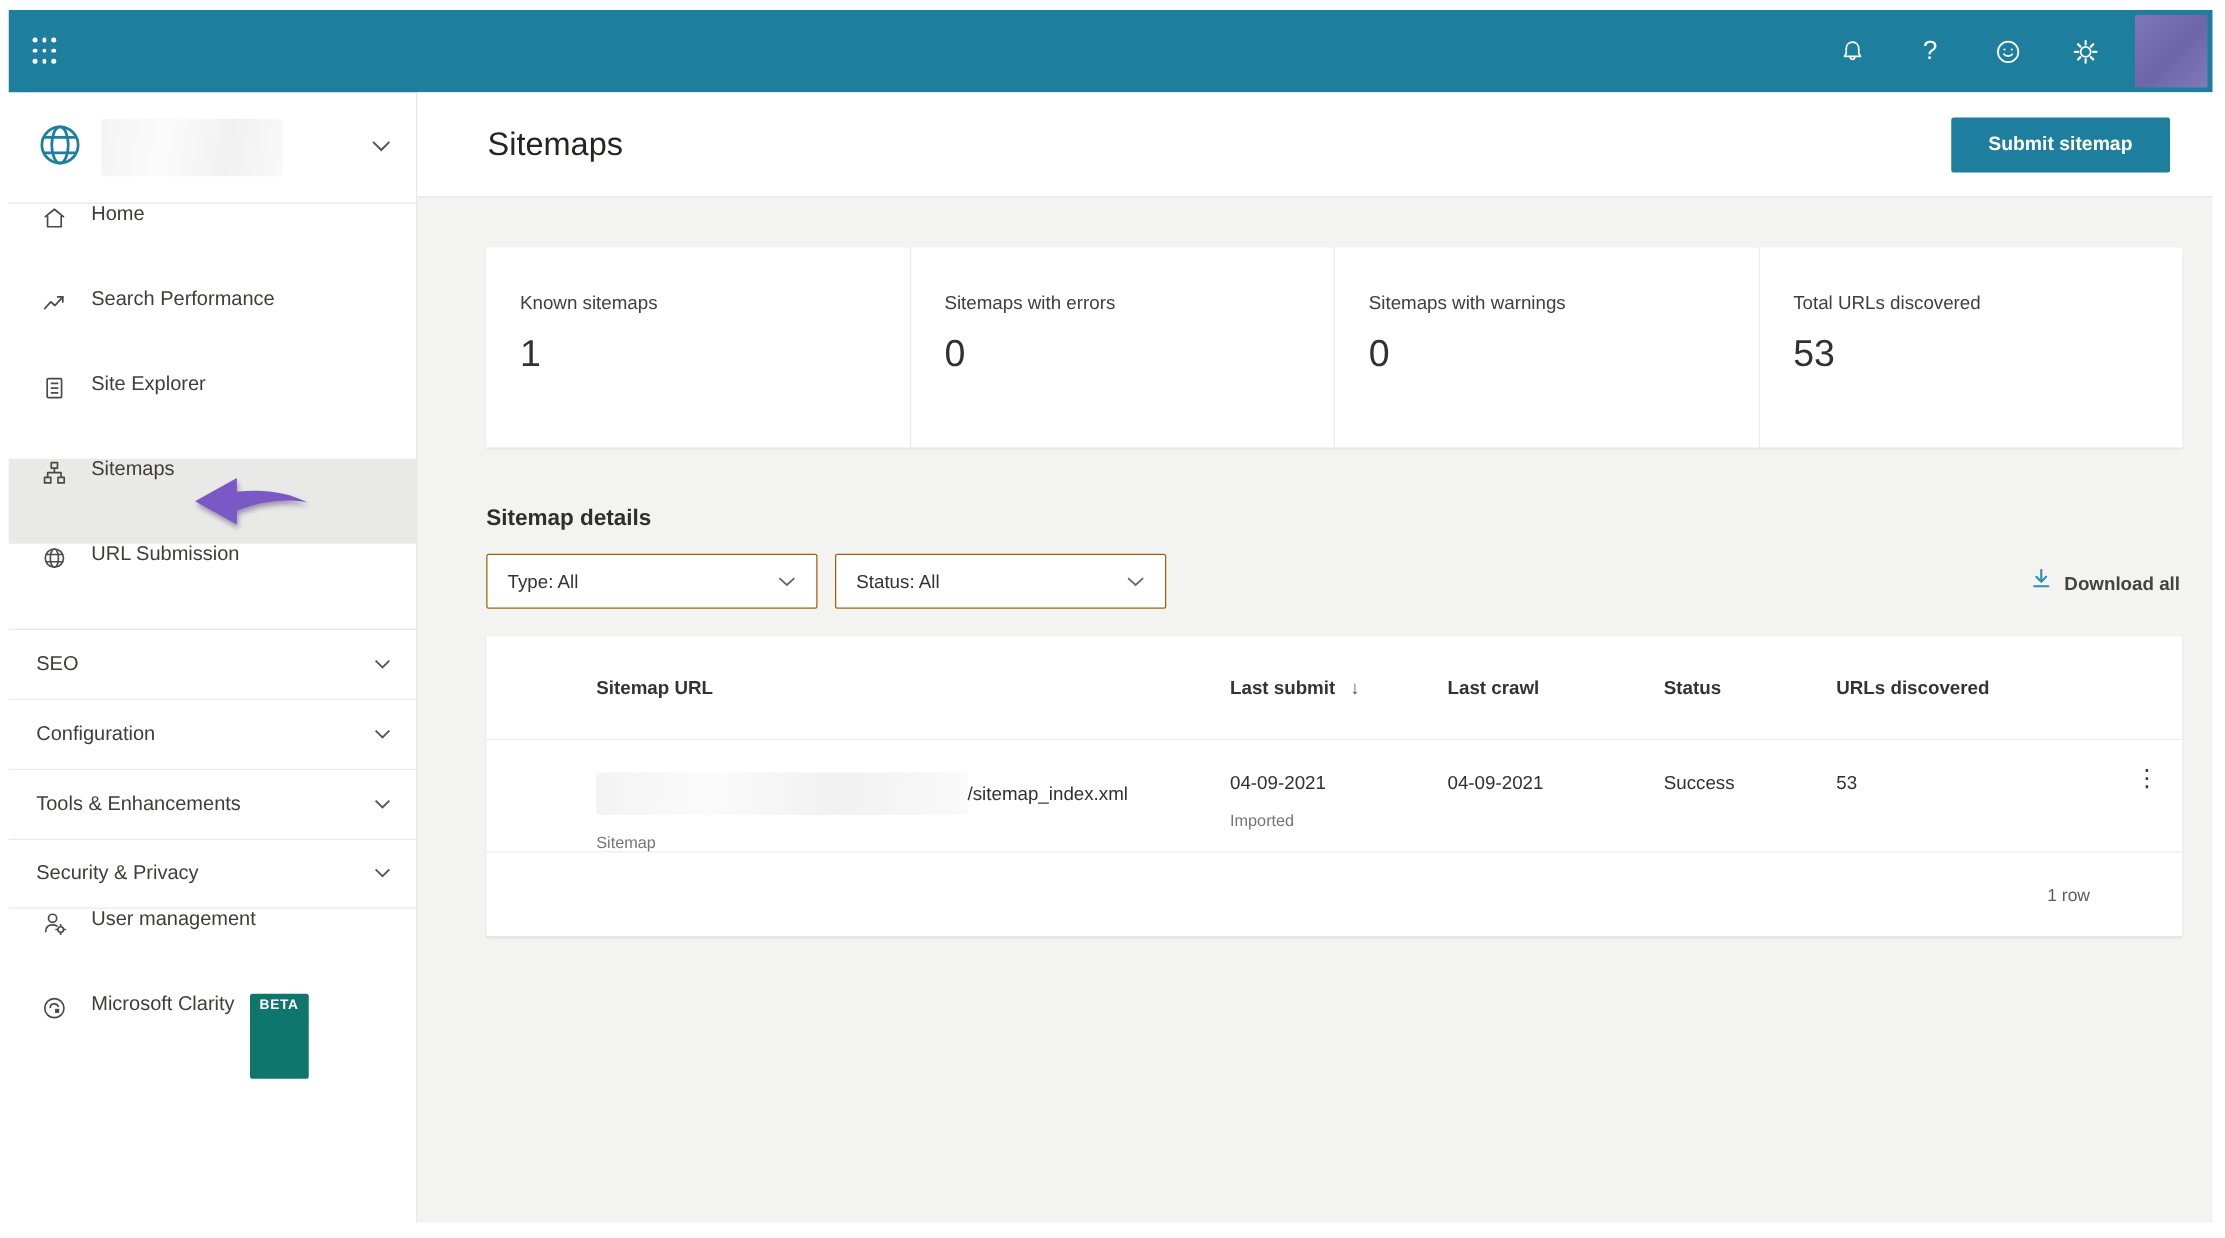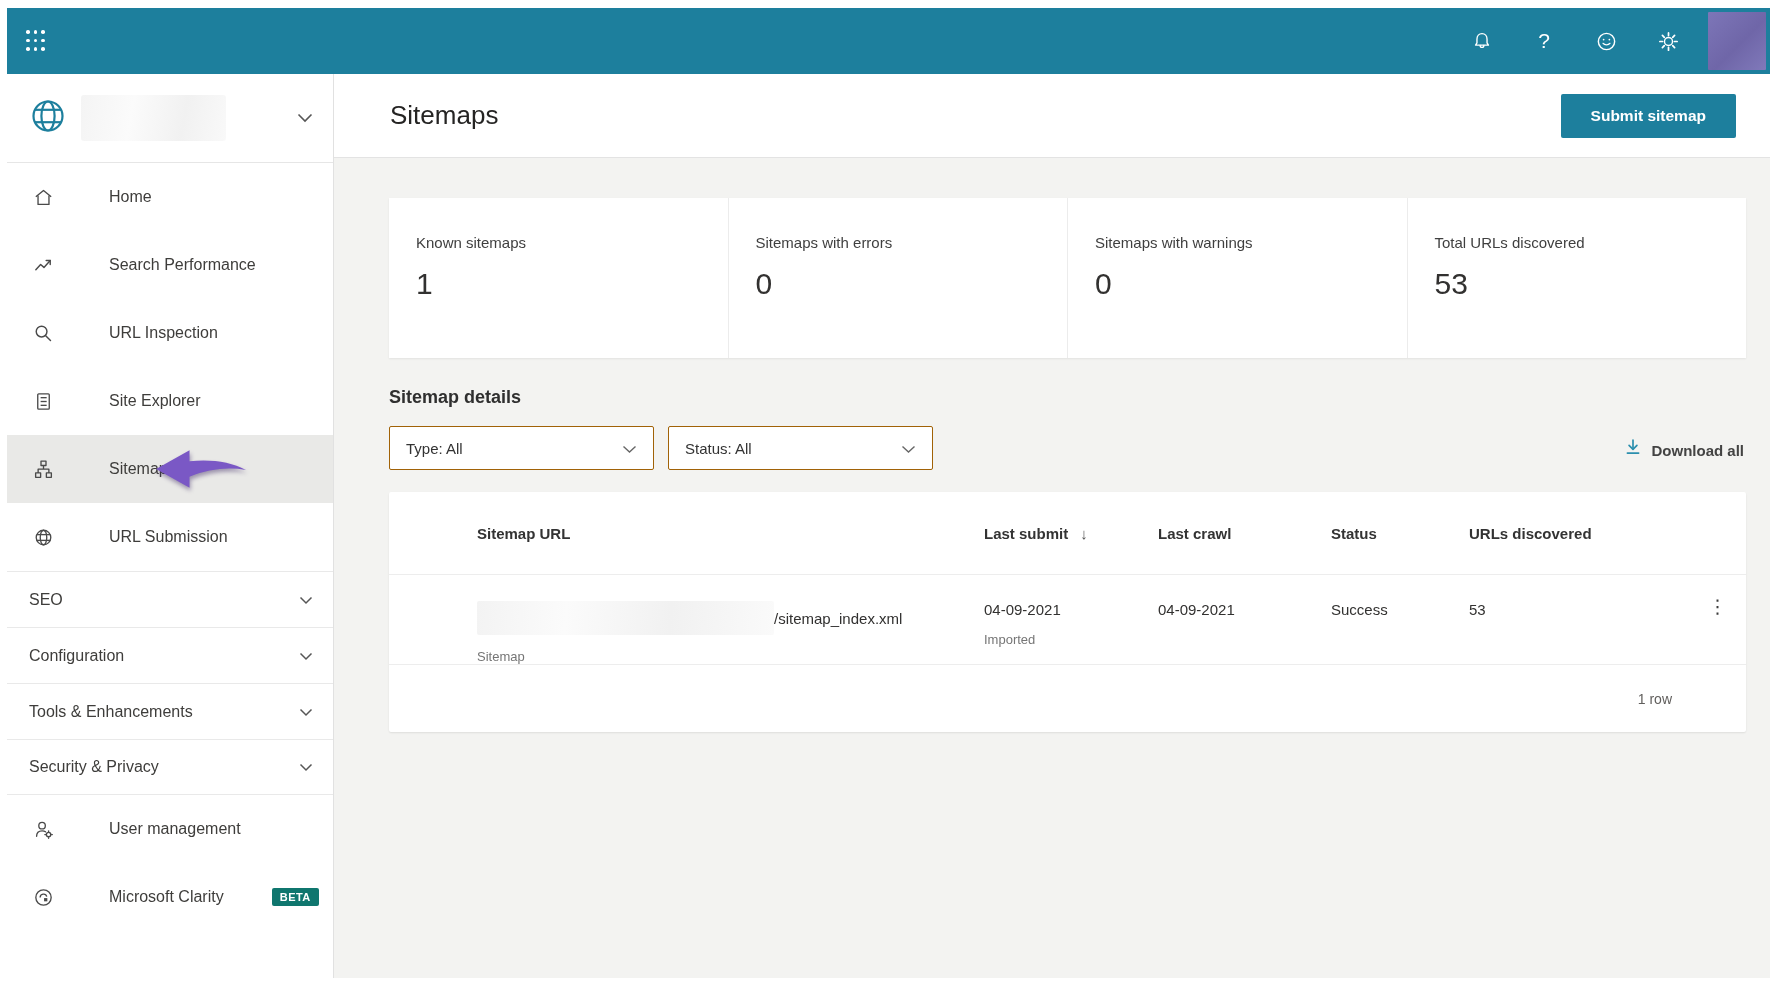--- a/index.html
+++ b/index.html
@@ -32,22 +32,22 @@
   .body-row { flex:1; display:flex; min-height:0; }
   .sidebar { width:327px; background:#fff; border-right:1px solid #e1e1e1; flex:0 0 auto; }
   .main { flex:1; background:#f3f3f1; display:flex; flex-direction:column; min-width:0; }
 
   
   .site-selector { height:89px; display:flex; align-items:center;
                    padding:0 20px 0 22px; border-bottom:1px solid #e6e6e6; cursor:pointer; }
   .redact-pill { width:145px; height:46px; margin-left:14px; border-radius:3px;
                  background:linear-gradient(100deg,#f4f4f4 0%,#fbfbfb 35%,#f1f1f1 70%,#f9f9f9 100%); }
   .chev { margin-left:auto; }
-  .nav-item { height:68px; display:flex; align-items:center; padding-left:24px;
-              font-size:16px; color:#3e3d3b; position:relative; cursor:pointer;gap:36px; }
+  .nav-item { height:68px; display:flex; padding-left:24px;
+              font-size:16px; color:#3e3d3b; position:relative; cursor:pointer; }
   .nav-item.selected { background:#e9e9e7; }
   .nav-icon { width:24px; margin-right:18px; display:flex; justify-content:center; flex:0 0 auto; }
   .pointer-arrow { position:absolute; left:146px; top:12px;
                    filter:drop-shadow(1px 3px 2px rgba(60,40,100,.45)); }
   .group-item { height:56px; display:flex; align-items:center; padding:0 20px 0 22px;
                 font-size:16px; color:#3e3d3b; border-top:1px solid #e9e9e9; cursor:pointer; }
   .group-item.last { border-bottom:1px solid #e9e9e9; }
   .beta-badge { background:#0f766e; color:#fff; font-size:11px; font-weight:700;
                 letter-spacing:.5px; padding:3px 8px; border-radius:2px; margin-left:12px; }
 
@@ -60,21 +60,21 @@
                 padding:0 30px; border-radius:2px; cursor:pointer; }
   .content { flex:1; padding:40px 24px 0 55px; min-height:0; }
 
   .stats { display:flex; background:#fff; height:160px;
            box-shadow:0 1px 2px rgba(0,0,0,.07); }
   .stat { flex:1; padding:36px 0 0 27px; border-left:1px solid #ececec; }
   .stat:first-child { border-left:none; }
   .stat-label { font-size:15px; color:#3f3f3f; }
   .stat-value { font-size:30px; color:#323130; margin-top:16px; font-weight:400; }
 
-  .details-heading { margin-top:29px; font-size:18px; font-weight:600; color:#2f2f2f; }
+  .details-heading { margin-top:46px; font-size:18px; font-weight:600; color:#2f2f2f; }
   .filter-row { margin-top:18px; display:flex; align-items:center; }
   .dropdown { width:265px; height:44px; border:1px solid #a16207; border-radius:2px;
               background:#fff; display:flex; align-items:center; padding:0 16px;
               font-size:15px; color:#333; cursor:pointer; }
   .dropdown + .dropdown { margin-left:14px; }
   .download { margin-left:auto; display:flex; align-items:flex-end; gap:9px;
               font-size:15px; font-weight:600; color:#434343; cursor:pointer; padding-right:2px; }
 
   .table-card { margin-top:22px; background:#fff; box-shadow:0 1px 2px rgba(0,0,0,.09);
                 border-radius:2px; }
@@ -180,29 +180,20 @@
       <div class="nav-item">
         <span class="nav-icon">
           <svg width="23" height="23" viewBox="0 0 24 24" fill="none" stroke="#4a4a4a" stroke-width="1.5" stroke-linecap="round" stroke-linejoin="round">
             <path d="M4 16.5 L9 11 L12.5 14 L19 6.8"></path>
             <path d="M14.8 6.8 H19 V11"></path>
           </svg>
         </span>
         <span>Search Performance</span>
       </div>
 
-      <div class="nav-item">
-        <span class="nav-icon">
-          <svg width="23" height="23" viewBox="0 0 24 24" fill="none" stroke="#4a4a4a" stroke-width="1.5" stroke-linecap="round">
-            <circle cx="10" cy="10" r="5.6"></circle>
-            <line x1="14.3" y1="14.3" x2="19.3" y2="19.3"></line>
-          </svg>
-        </span>
-        <span>URL Inspection</span>
-      </div>
 
       <div class="nav-item">
         <span class="nav-icon">
           <svg width="23" height="23" viewBox="0 0 24 24" fill="none" stroke="#4a4a4a" stroke-width="1.4">
             <rect x="6" y="4" width="12" height="16" rx="1"></rect>
             <line x1="9" y1="8" x2="15.3" y2="8"></line>
             <line x1="9" y1="12" x2="15.3" y2="12"></line>
             <line x1="9" y1="16" x2="15.3" y2="16"></line>
           </svg>
         </span>

